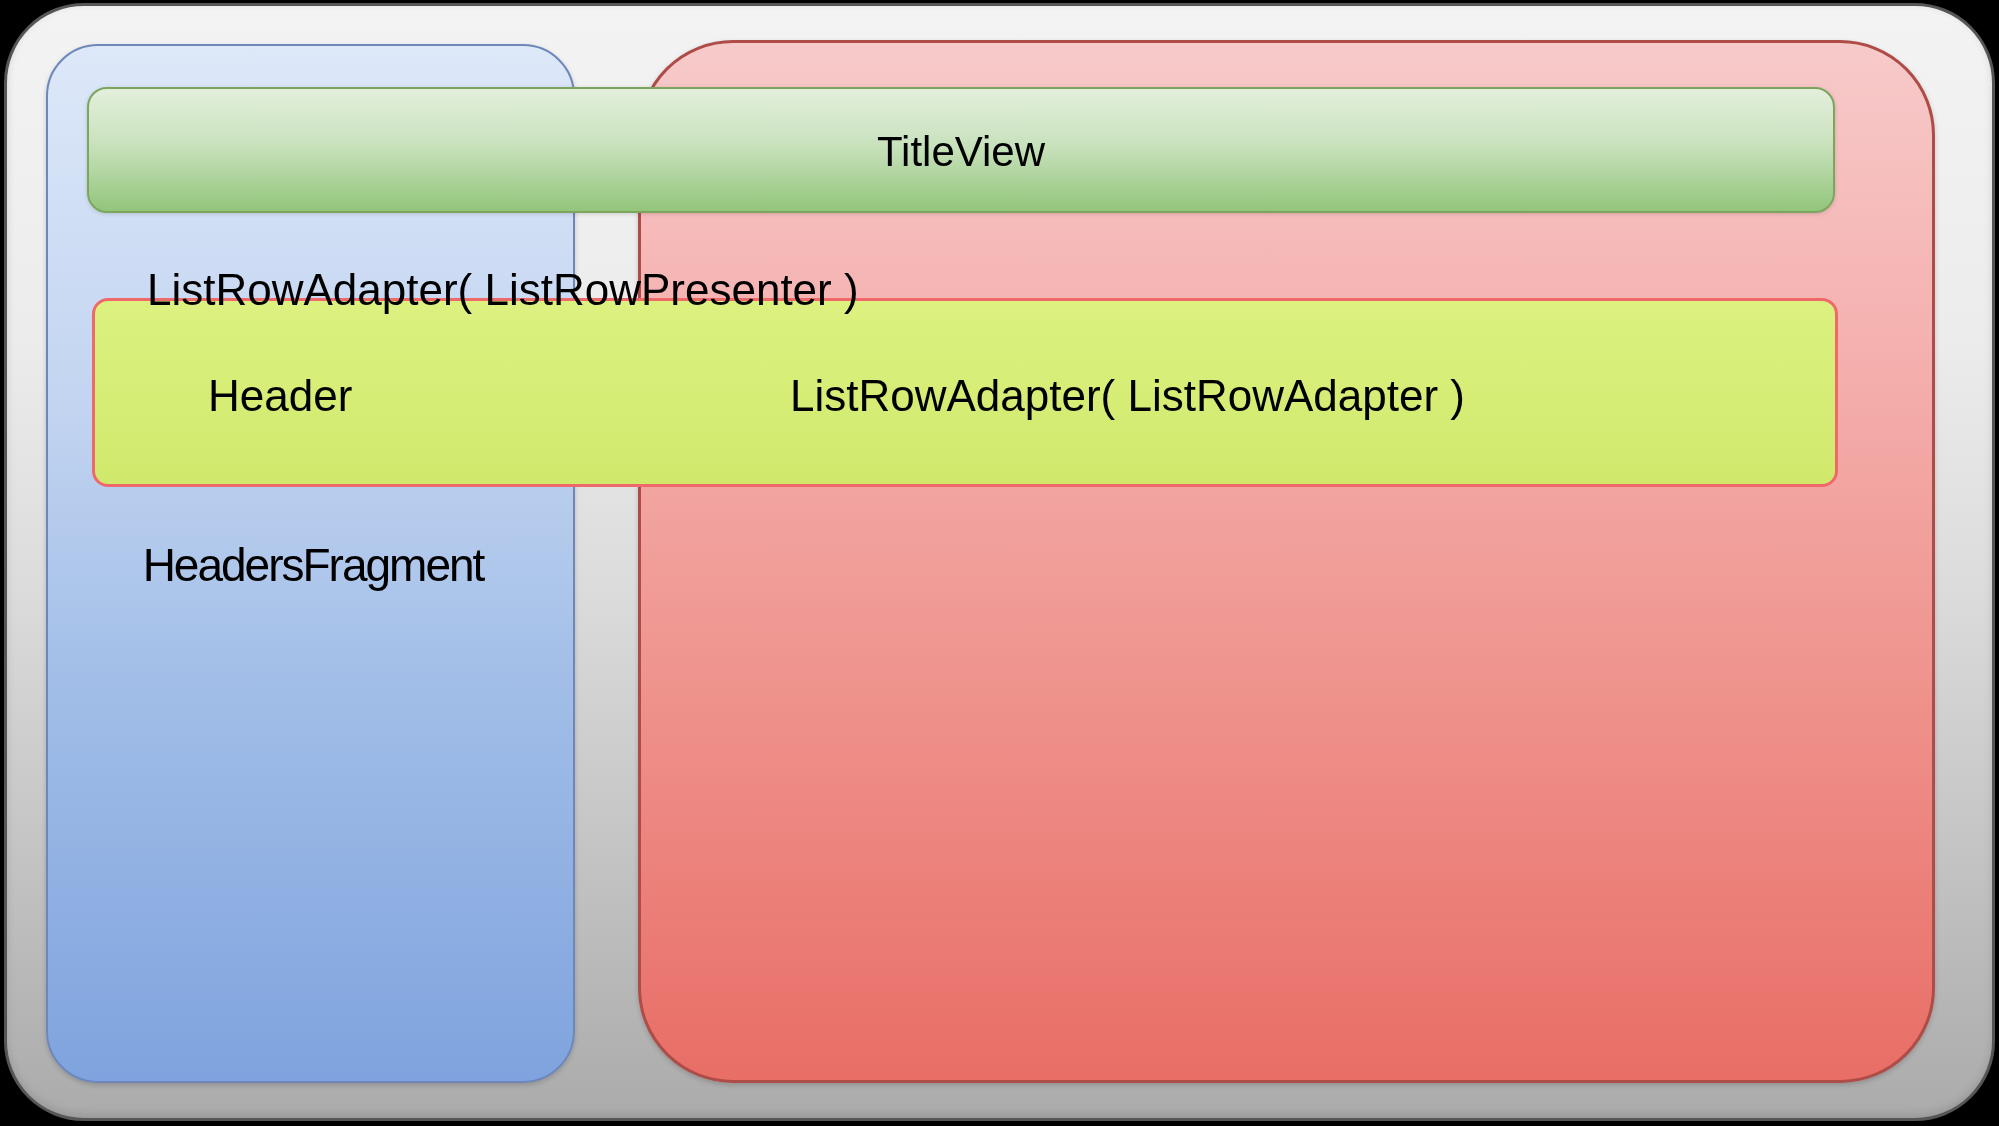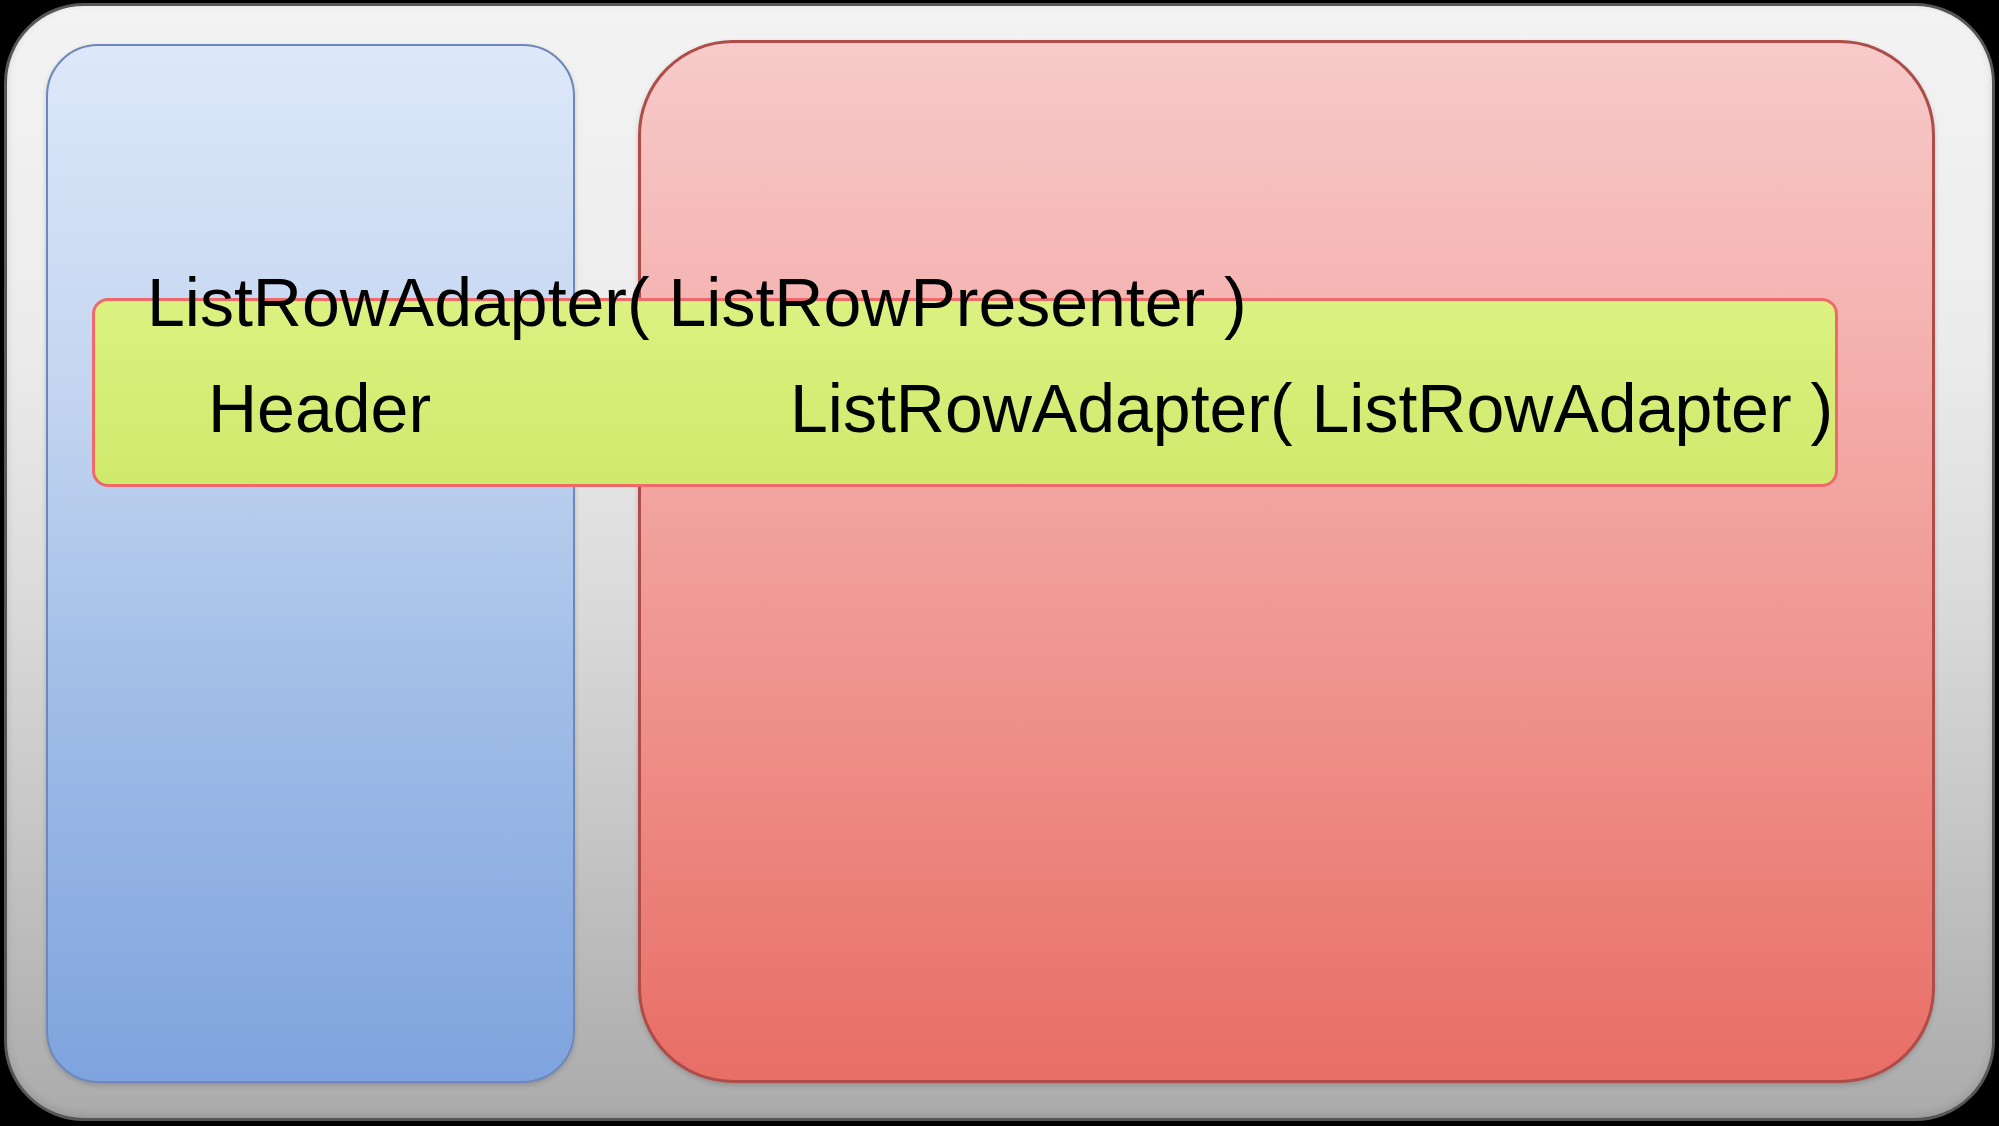--- a/index.html
+++ b/index.html
@@ -82,21 +82,21 @@
     position: absolute;
     left: 92px; top: 298px;
     width: 1740px; height: 183px;
     border: 3px solid var(--yellow-border, #f0696a);
     border-radius: 16px;
     background: linear-gradient(180deg, #dcf180 0%, var(--yellow-fill, #d5ed75) 55%, #d0e96c 100%);
     z-index: 5;
   }
   .big-text {
     position: absolute;
-    font-size: 68px;
+    font-size: 44px;
     line-height: 1;
     white-space: nowrap;
     z-index: 6;
   }
   .line1 { left: 147px; top: 268px; }
   .header-cell-label { left: 188px; top: 374px; margin-left: 20px; }
   .card-adapter-label { left: 790px; top: 374px; }
   .fragment-label {
     position: absolute;
     top: 542px;
@@ -114,24 +114,28 @@
 <body>
 
 <div class="stage">
 
   <div class="frame"></div>
 
   <div class="blue-box"></div>
 
   <div class="red-box"></div>
 
+  <div class="green-bar">
+    <span class="title-view-label">TitleView</span>
+  </div>
 
   <div class="yellow-bar"></div>
 
   <div class="big-text line1">ListRowAdapter( ListRowPresenter )</div>
 
   <div class="big-text header-cell-label">Header</div>
 
   <div class="big-text card-adapter-label">ListRowAdapter( ListRowAdapter )</div>
 
+  <div class="fragment-label headers-fragment-label">HeadersFragment</div>
 
 
 </div>
 
 </body></html>

